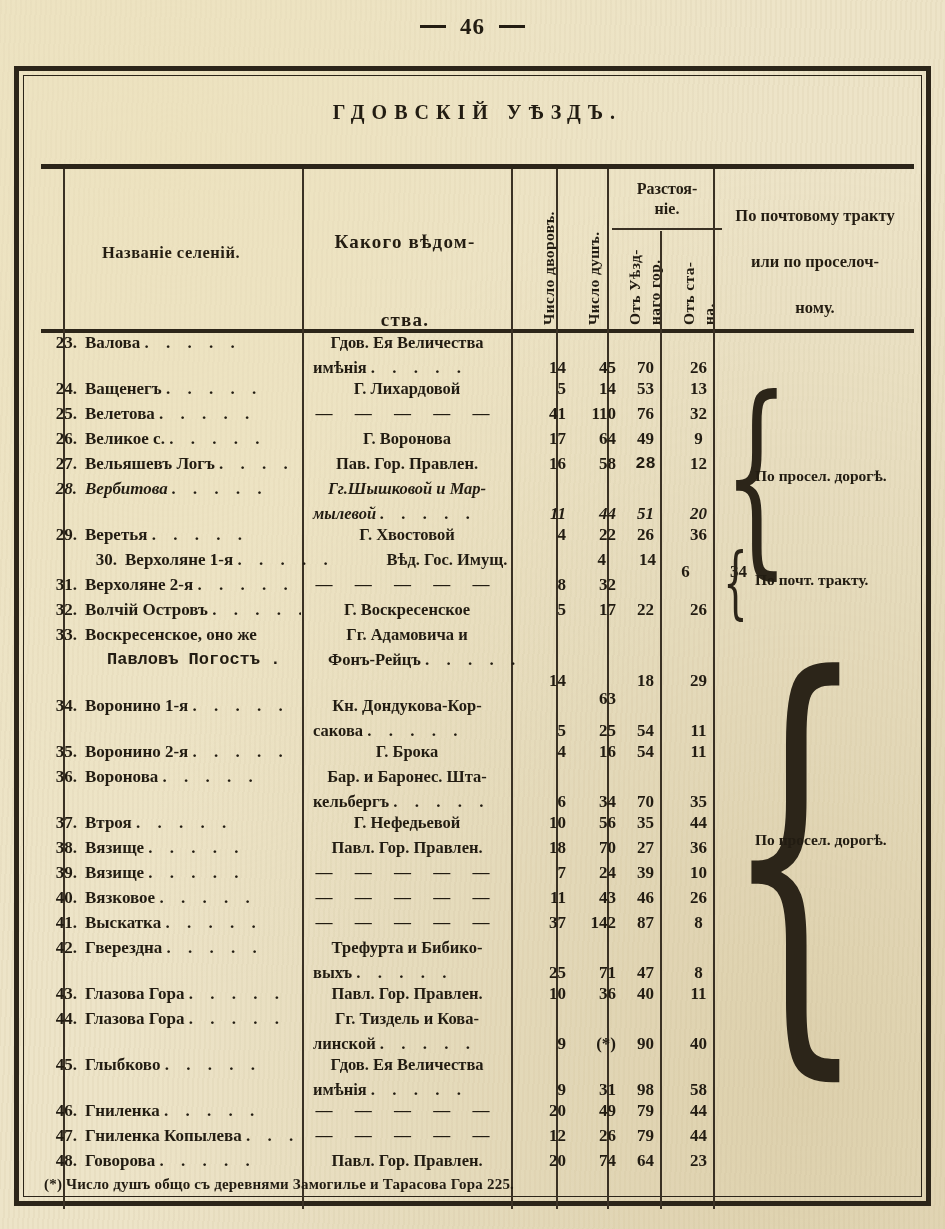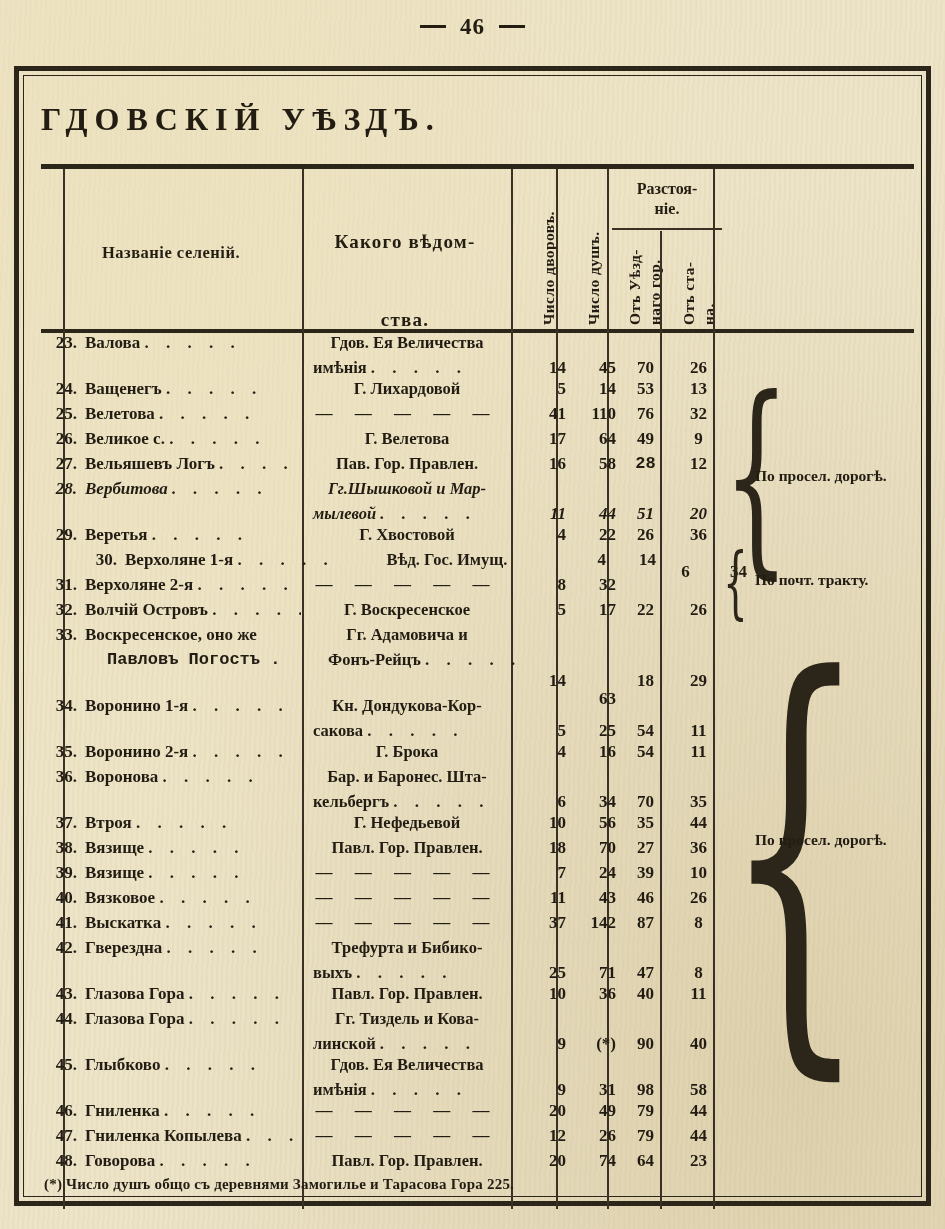--- a/index.html
+++ b/index.html
@@ -33,21 +33,21 @@
     box-sizing:border-box;
   }
   .frame-inner{
     position:absolute;inset:4px;
     border:1.5px solid #2c2519;
     box-sizing:border-box;
   }
 
   .uezd-title{
     position:absolute;left:22px;top:30px;width:873px;
-    text-align:left;font-size:32px;font-weight:bold;
+    text-align:center;font-size:20px;font-weight:bold;
     letter-spacing:7px;
   }
   .rule-under-title{
     position:absolute;left:22px;top:93px;width:873px;height:5px;background:#2c2519;
   }
   .rule-under-head{
     position:absolute;left:22px;top:258px;width:873px;height:4px;background:#2c2519;
   }
 
   
@@ -126,20 +126,25 @@
     <div>Разстоя-</div>
     <div>ніе.</div>
   </div>
   <div class="rule-rasst"></div>
 
   <div class="rot two" style="left:606px;top:162px;height:92px;">Отъ Уѣзд-</div>
   <div class="rot two" style="left:626px;top:162px;height:92px;">наго гор.</div>
   <div class="rot two" style="left:660px;top:162px;height:92px;">Отъ ста-</div>
   <div class="rot two" style="left:680px;top:162px;height:92px;">на.</div>
 
+  <div class="hd hd-pochta">
+    <div>По почтовому  тракту</div>
+    <div>или  по  проселоч-</div>
+    <div>ному.</div>
+  </div>
 
   <div class="rule-under-head"></div>
 
   <div class="vr thin" style="left:44px;top:98px;height:1040px;"></div>
   <div class="vr" style="left:283px;top:98px;height:1040px;"></div>
   <div class="vr" style="left:492px;top:98px;height:1040px;"></div>
   <div class="vr thin" style="left:537px;top:98px;height:1040px;"></div>
   <div class="vr" style="left:588px;top:98px;height:1040px;"></div>
   <div class="vr thin" style="left:641px;top:160px;height:978px;"></div>
   <div class="vr" style="left:694px;top:98px;height:1040px;"></div>
@@ -169,21 +174,21 @@
         <div class="name">Велетова <span class="dots">.  .  .  .  .</span></div>
         <div class="vedom"><span class="dashes">—  —  —  —  —</span></div>
         <div class="c1" style="top: 0px;">41</div>
         <div class="c2" style="top: 0px;">110</div>
         <div class="c3" style="top: 0px;">76</div>
         <div class="c4" style="top: 0px;">32</div>
       </div>
       <div class="row" style="top: 96px;">
         <div class="num">26.</div>
         <div class="name">Великое с. <span class="dots">.  .  .  .  .</span></div>
-        <div class="vedom">Г. Велетова</div>
+        <div class="vedom">Г. Воронова</div>
         <div class="c1" style="top: 0px;">17</div>
         <div class="c2" style="top: 0px;">64</div>
         <div class="c3" style="top: 0px;">49</div>
         <div class="c4" style="top: 0px;">9</div>
       </div>
       <div class="row" style="top: 121px;">
         <div class="num">27.</div>
         <div class="name">Вельяшевъ Логъ <span class="dots">.  .  .  .  .</span></div>
         <div class="vedom">Пав. Гор. Правлен.</div>
         <div class="c1" style="top: 0px;">16</div>

